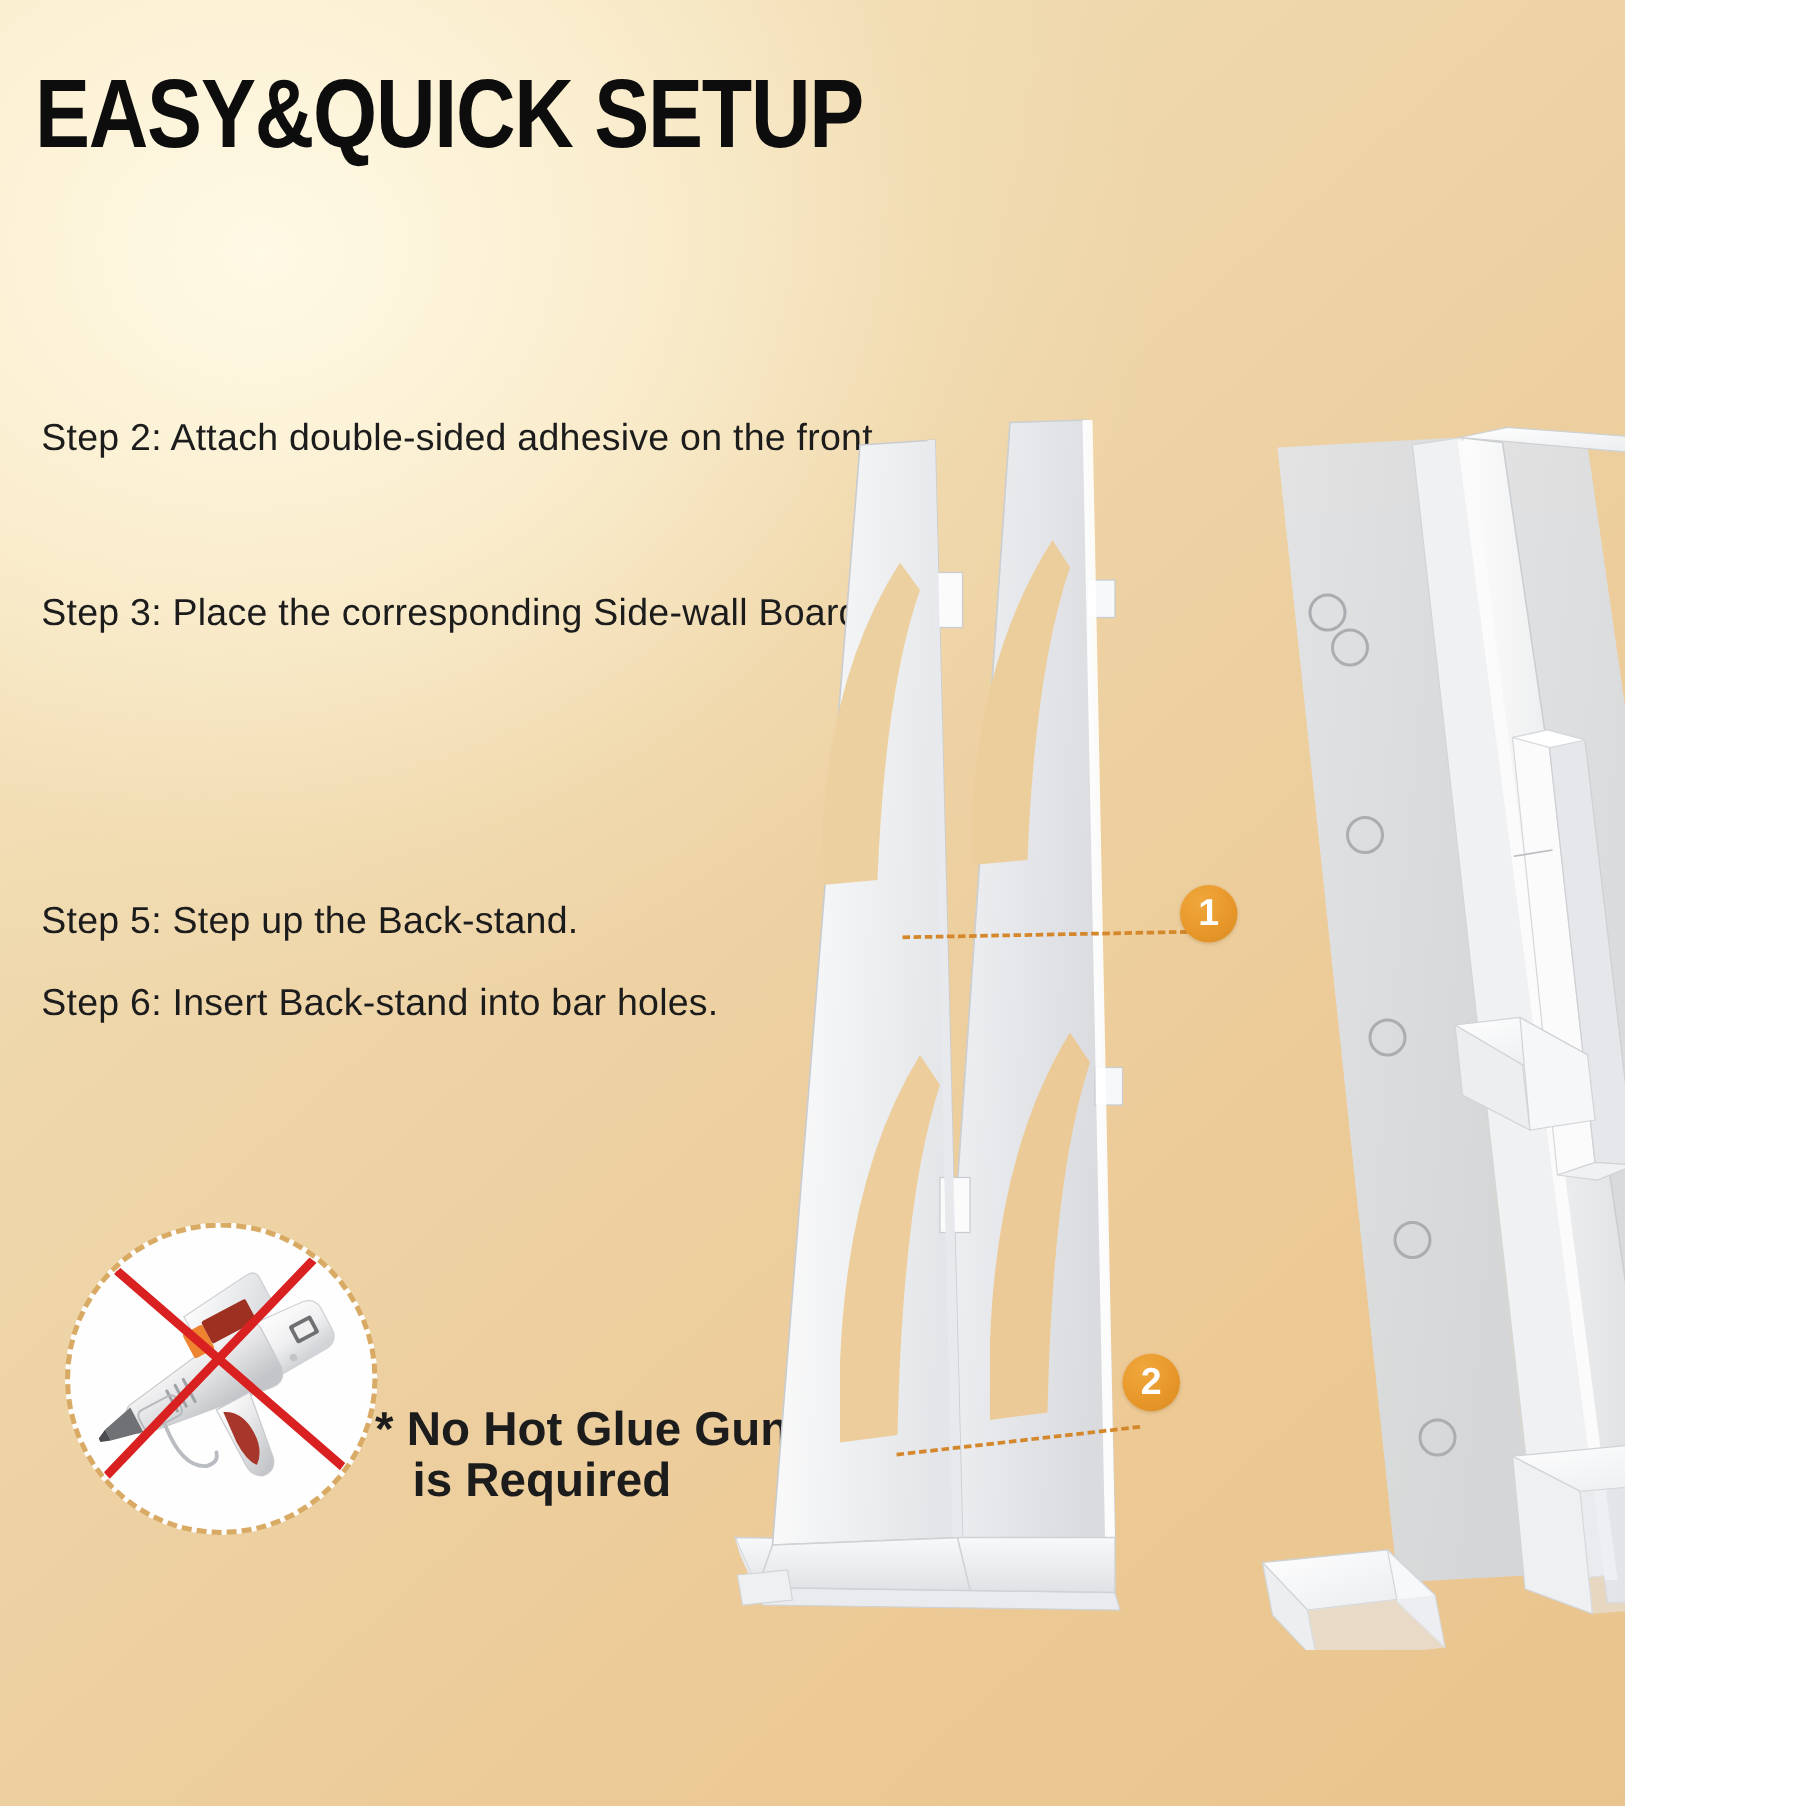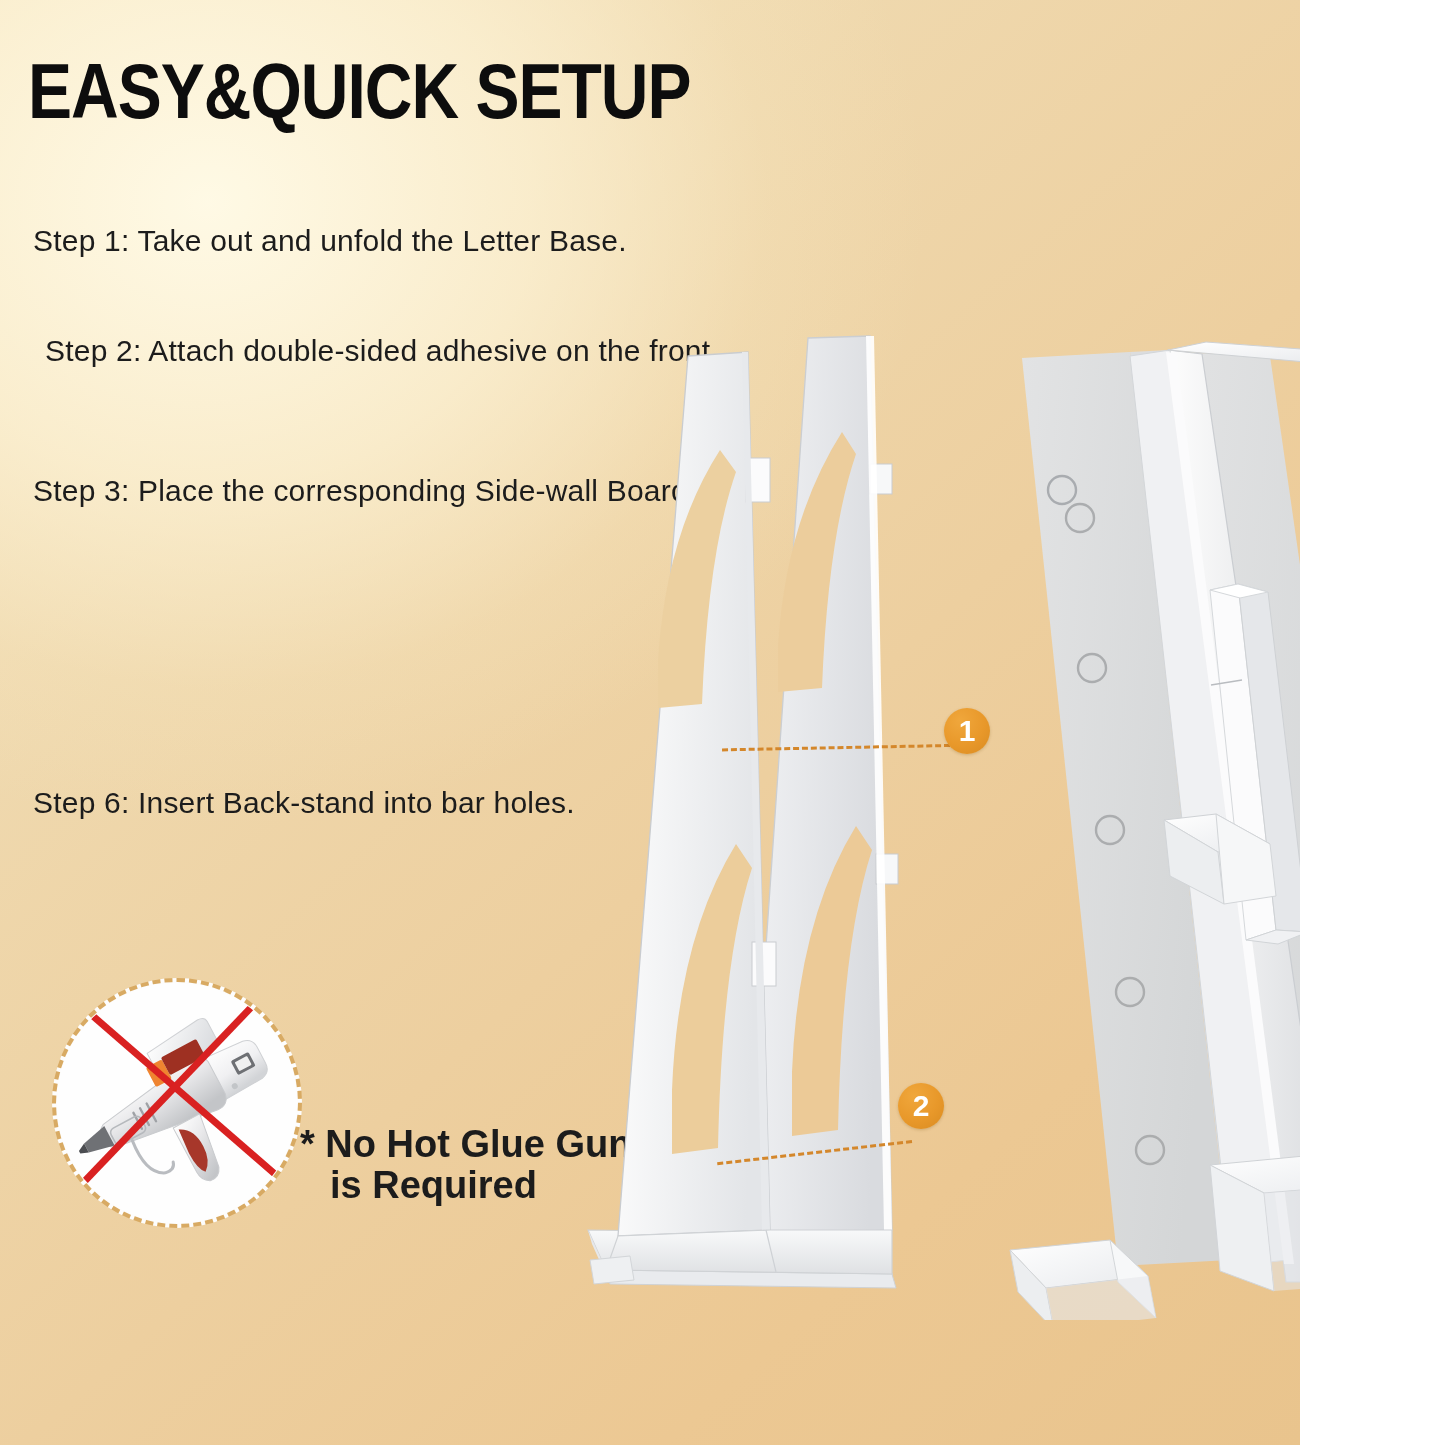--- a/index.html
+++ b/index.html
@@ -65,21 +65,21 @@
     position: absolute;
     left: 33px;
     font-size: 30px;
     line-height: 38px;
     color: #1c1c1c;
     font-family: "Liberation Sans", sans-serif;
     letter-spacing: 0.2px;
     width: 700px;
   }
   #step-0 { top: 222px; }
-  #step-1 { top: 332px; width: 700px; margin-left: 12px; }
+  #step-1 { top: 332px; width: 700px; }
   #step-2 { top: 472px; }
   #step-3 { top: 578px; width: 640px; }
   #step-4 { top: 718px; }
   #step-5 { top: 784px; }
 
   
   #nogun {
     position: absolute;
     left: 52px;
     top: 978px;
@@ -190,23 +190,23 @@
       <g fill="#e8883a">
         <path d="M66 38c1.2 0 2 .8 2.2 1.7.2.9-.2 1.7-.8 2.3l-1.6 1.8 2-1.3c.9-.5 1.6-.3 2 .3.3.7 0 1.4-.8 1.9l-3.4 2.2c-.8.5-1.6.5-2.4-.1-1.3-.8-1.8-2.3-1.4-3.6l.8-2.3c.5-1.4 1.6-2.9 3.4-2.9z" transform="translate(-4,7)"></path>
       </g>
       <g fill="#d9532e">
         <path d="M15 16.5c1.1 0 1.8.7 2 1.5.1.8-.2 1.5-.7 2.1l-1.4 1.6 1.8-1.2c.8-.4 1.4-.2 1.7.3.3.6 0 1.2-.7 1.7l-3 2c-.7.4-1.4.4-2.1-.1-1.1-.7-1.6-2-1.2-3.2l.7-2.1c.4-1.2 1.4-2.6 2.9-2.6z" transform="translate(-1,-5)"></path>
       </g>
     </svg>
     <div id="logo-text">EUFONY</div>
   </div>
 
-  <div class="step" id="step-0">Step 1: Take out and unfold the Letter Base.</div>
   <div class="step" id="step-1">Step 2: Attach double-sided adhesive on the front.</div>
   <div class="step" id="step-2">Step 3: Place the corresponding Side-wall Boards.</div>
+  <div class="step" id="step-4">Step 5: Step up the Back-stand.</div>
   <div class="step" id="step-5">Step 6: Insert Back-stand into bar holes.</div>
 
   <div id="nogun">
     <div id="nogun-ring"></div>
     <div id="nogun-inner">
       <svg id="nogun-svg" width="240" height="240" viewBox="0 0 240 240">
         <defs>
           <linearGradient id="gunBody" x1="0" y1="0" x2="0.3" y2="1">
             <stop offset="0%" stop-color="#ffffff"></stop>
             <stop offset="45%" stop-color="#e9e9eb"></stop>

